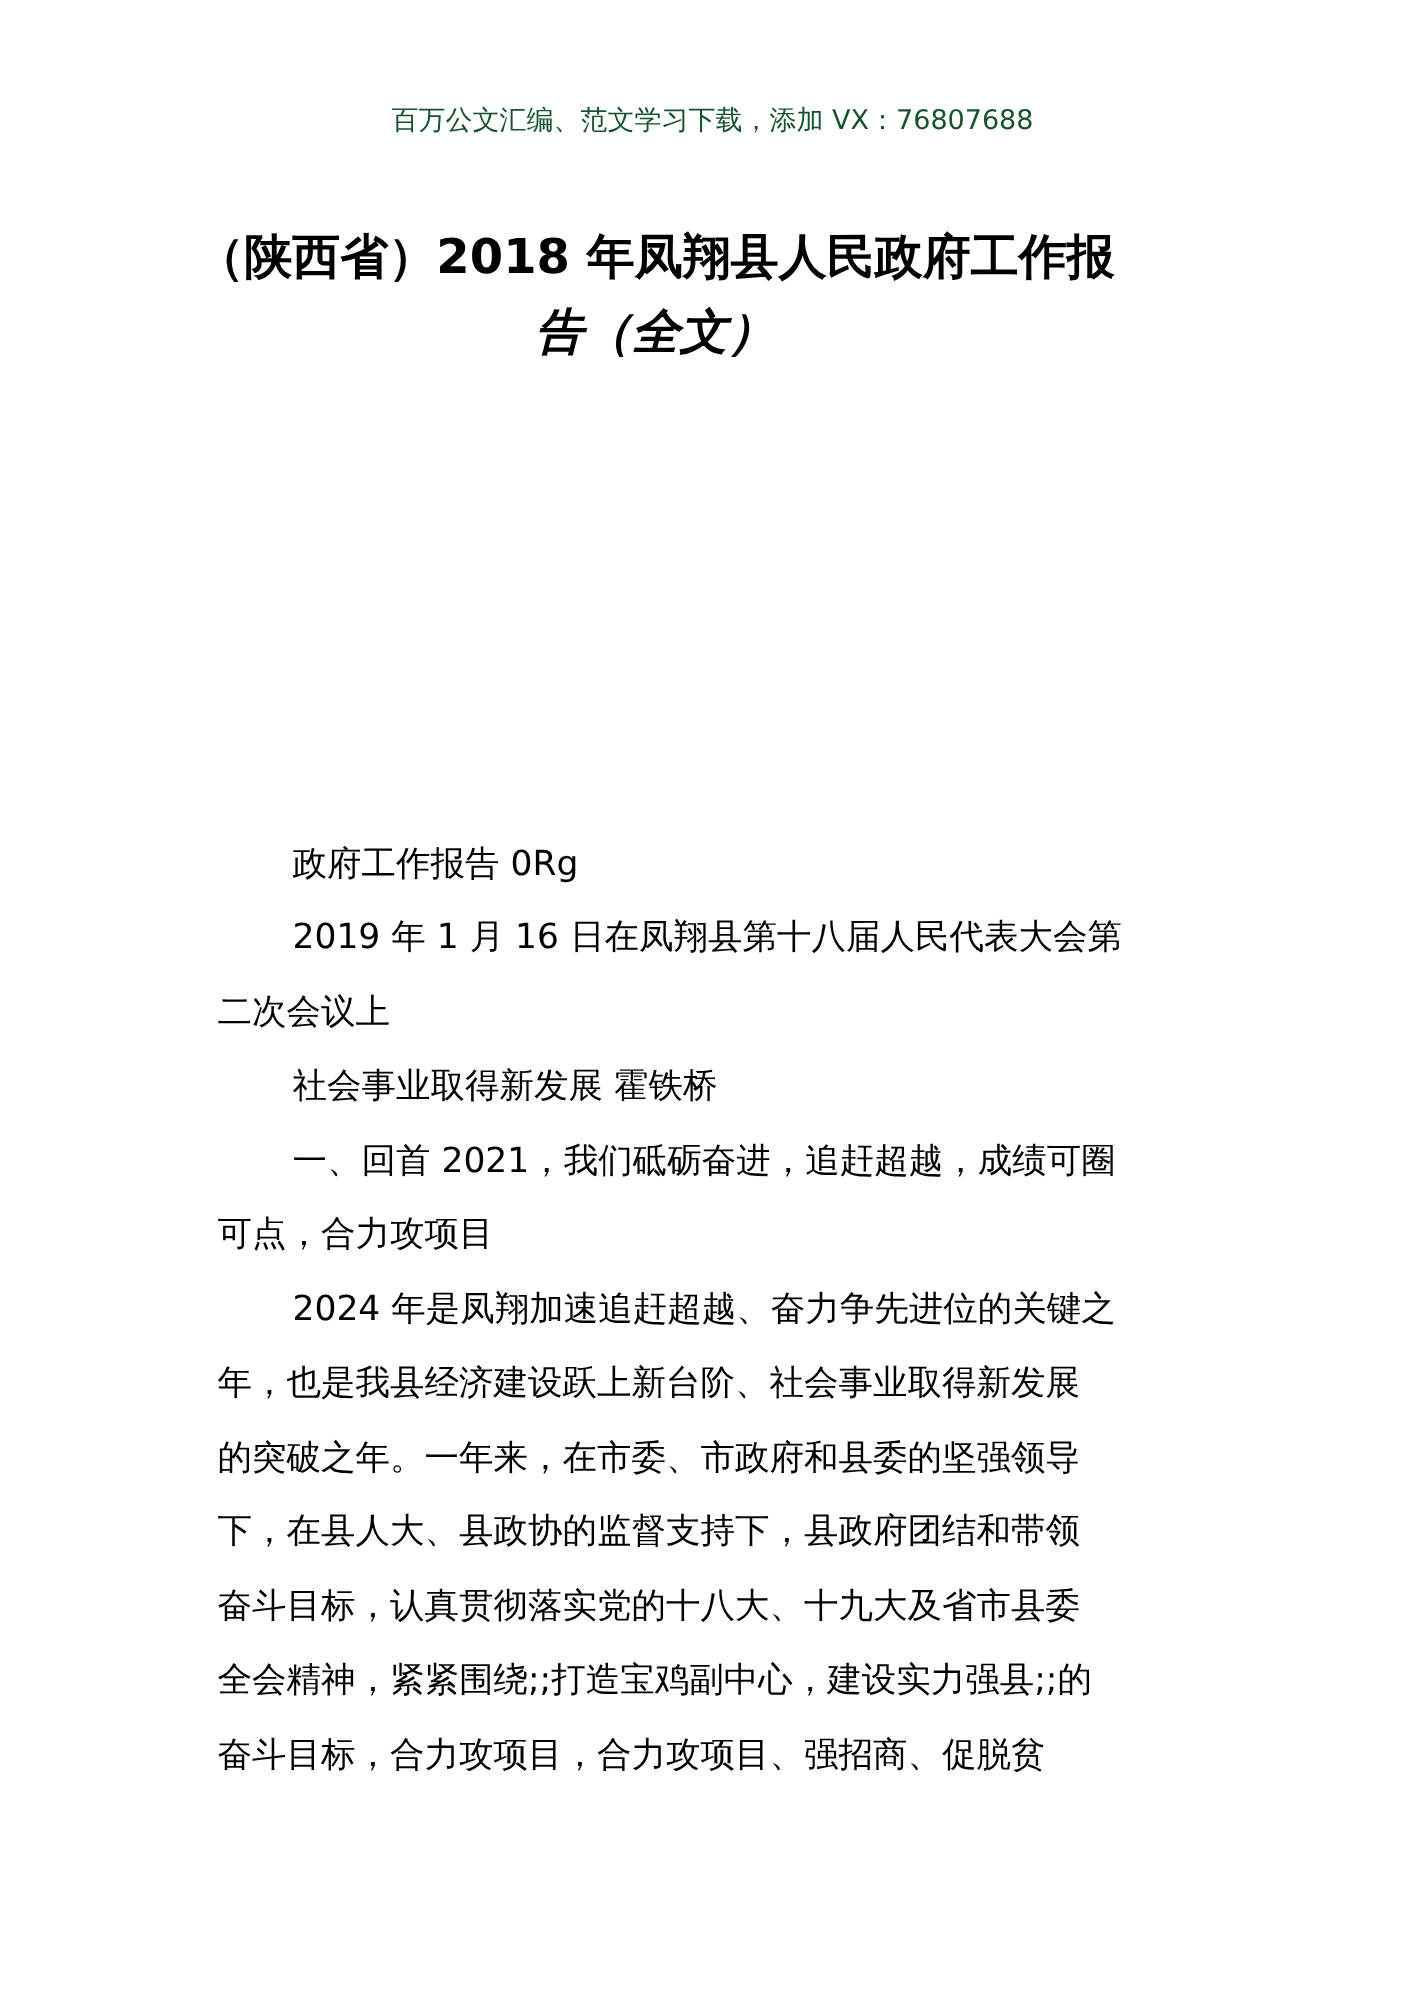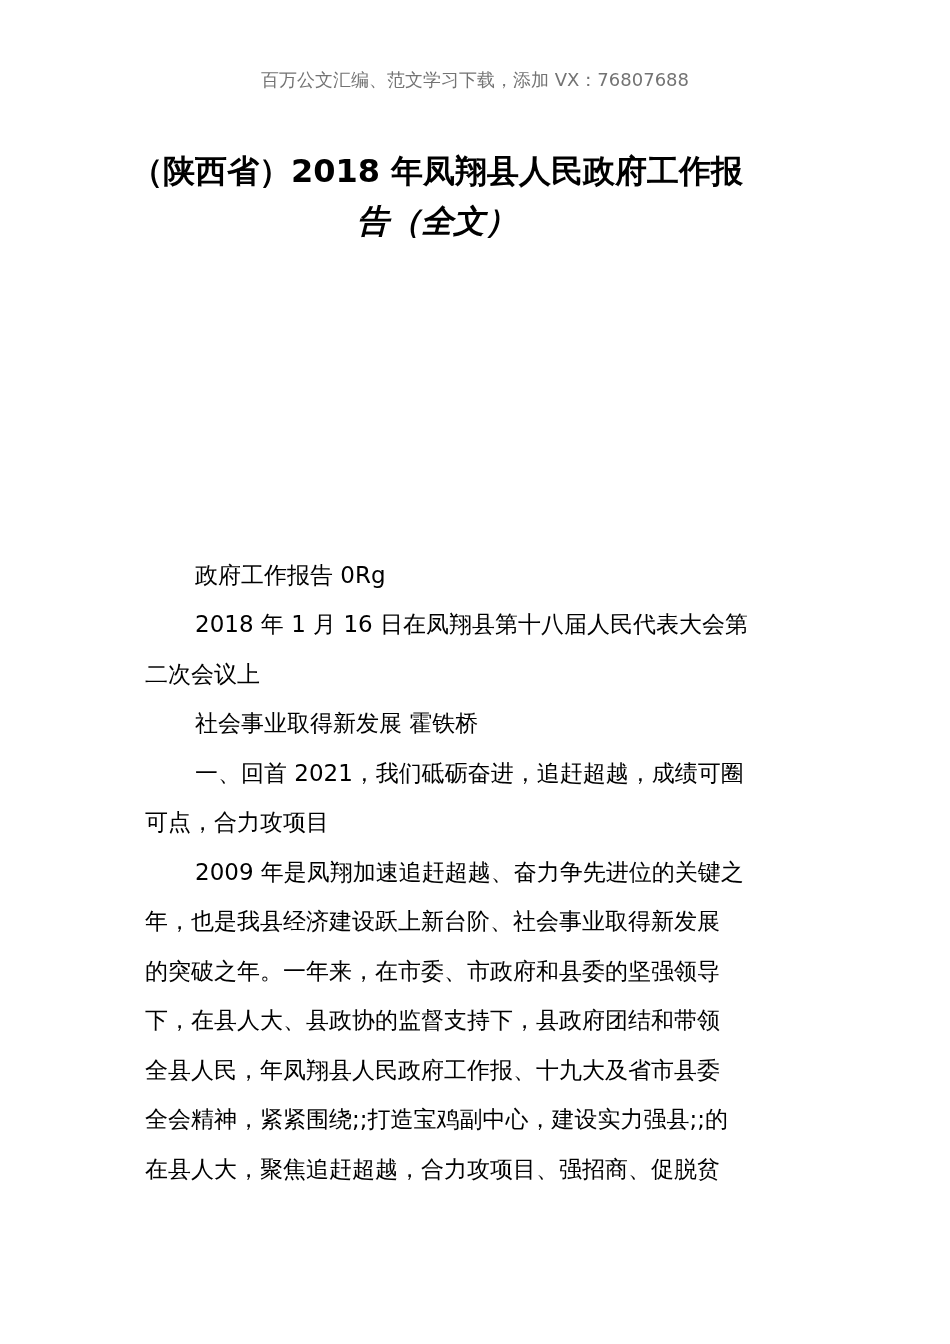--- a/index.html
+++ b/index.html
@@ -1,40 +1,40 @@
 <!DOCTYPE html>
 <html><head>
 <meta charset="utf-8">
 <style>
   html, body { margin: 0; padding: 0; background: #ffffff; }
   body { width: 950px; height: 1344px; position: relative; overflow: hidden;
          font-family: "DejaVu Sans", "Liberation Sans", sans-serif; color: #000; }
   .header { position: absolute; top: 68px; left: 0; width: 950px; text-align: center;
-            font-size: 18px; color: #737373; letter-spacing: 0px; }
+            font-size: 18px; color: #14532d; letter-spacing: 0px; }
   .title { position: absolute; left: 0; width: 874px; text-align: center;
            font-family: "DejaVu Sans", "Liberation Sans", sans-serif;
            font-weight: bold; font-size: 32px; letter-spacing: 0px; }
   .t1 { top: 150px; }
   .t2 { top: 200px; font-style: italic; }
   .line { position: absolute; left: 145px; font-size: 23px; white-space: nowrap; }
   .indent { left: 195px; text-align: center; }
 </style>
 </head>
 <body>
 
 <div class="header">百万公文汇编、范文学习下载，添加 VX：76807688</div>
 
 <div class="title t1">（陕西省）2018 年凤翔县人民政府工作报</div>
 <div class="title t2">告（全文）</div>
 
 <div class="line indent" style="top:560px">政府工作报告 0Rg</div>
-<div class="line indent" style="top:609px">2018 年 1 月 16 日在凤翔县第十八届人民代表大会第</div>
+<div class="line indent" style="top:609px">2019 年 1 月 16 日在凤翔县第十八届人民代表大会第</div>
 <div class="line" style="top:659px">二次会议上</div>
 <div class="line indent" style="top:708px">社会事业取得新发展 霍铁桥</div>
 <div class="line indent" style="top:758px">一、回首 2021，我们砥砺奋进，追赶超越，成绩可圈</div>
 <div class="line" style="top:807px">可点，合力攻项目</div>
-<div class="line indent" style="top:857px">2009 年是凤翔加速追赶超越、奋力争先进位的关键之</div>
+<div class="line indent" style="top:857px">2024 年是凤翔加速追赶超越、奋力争先进位的关键之</div>
 <div class="line" style="top:906px">年，也是我县经济建设跃上新台阶、社会事业取得新发展</div>
 <div class="line" style="top:956px">的突破之年。一年来，在市委、市政府和县委的坚强领导</div>
 <div class="line" style="top:1005px">下，在县人大、县政协的监督支持下，县政府团结和带领</div>
-<div class="line" style="top:1055px">全县人民，年凤翔县人民政府工作报、十九大及省市县委</div>
+<div class="line" style="top:1055px">奋斗目标，认真贯彻落实党的十八大、十九大及省市县委</div>
 <div class="line" style="top:1104px">全会精神，紧紧围绕;;打造宝鸡副中心，建设实力强县;;的</div>
-<div class="line" style="top:1154px">在县人大，聚焦追赶超越，合力攻项目、强招商、促脱贫</div>
+<div class="line" style="top:1154px">奋斗目标，合力攻项目，合力攻项目、强招商、促脱贫</div>
 
 </body></html>

